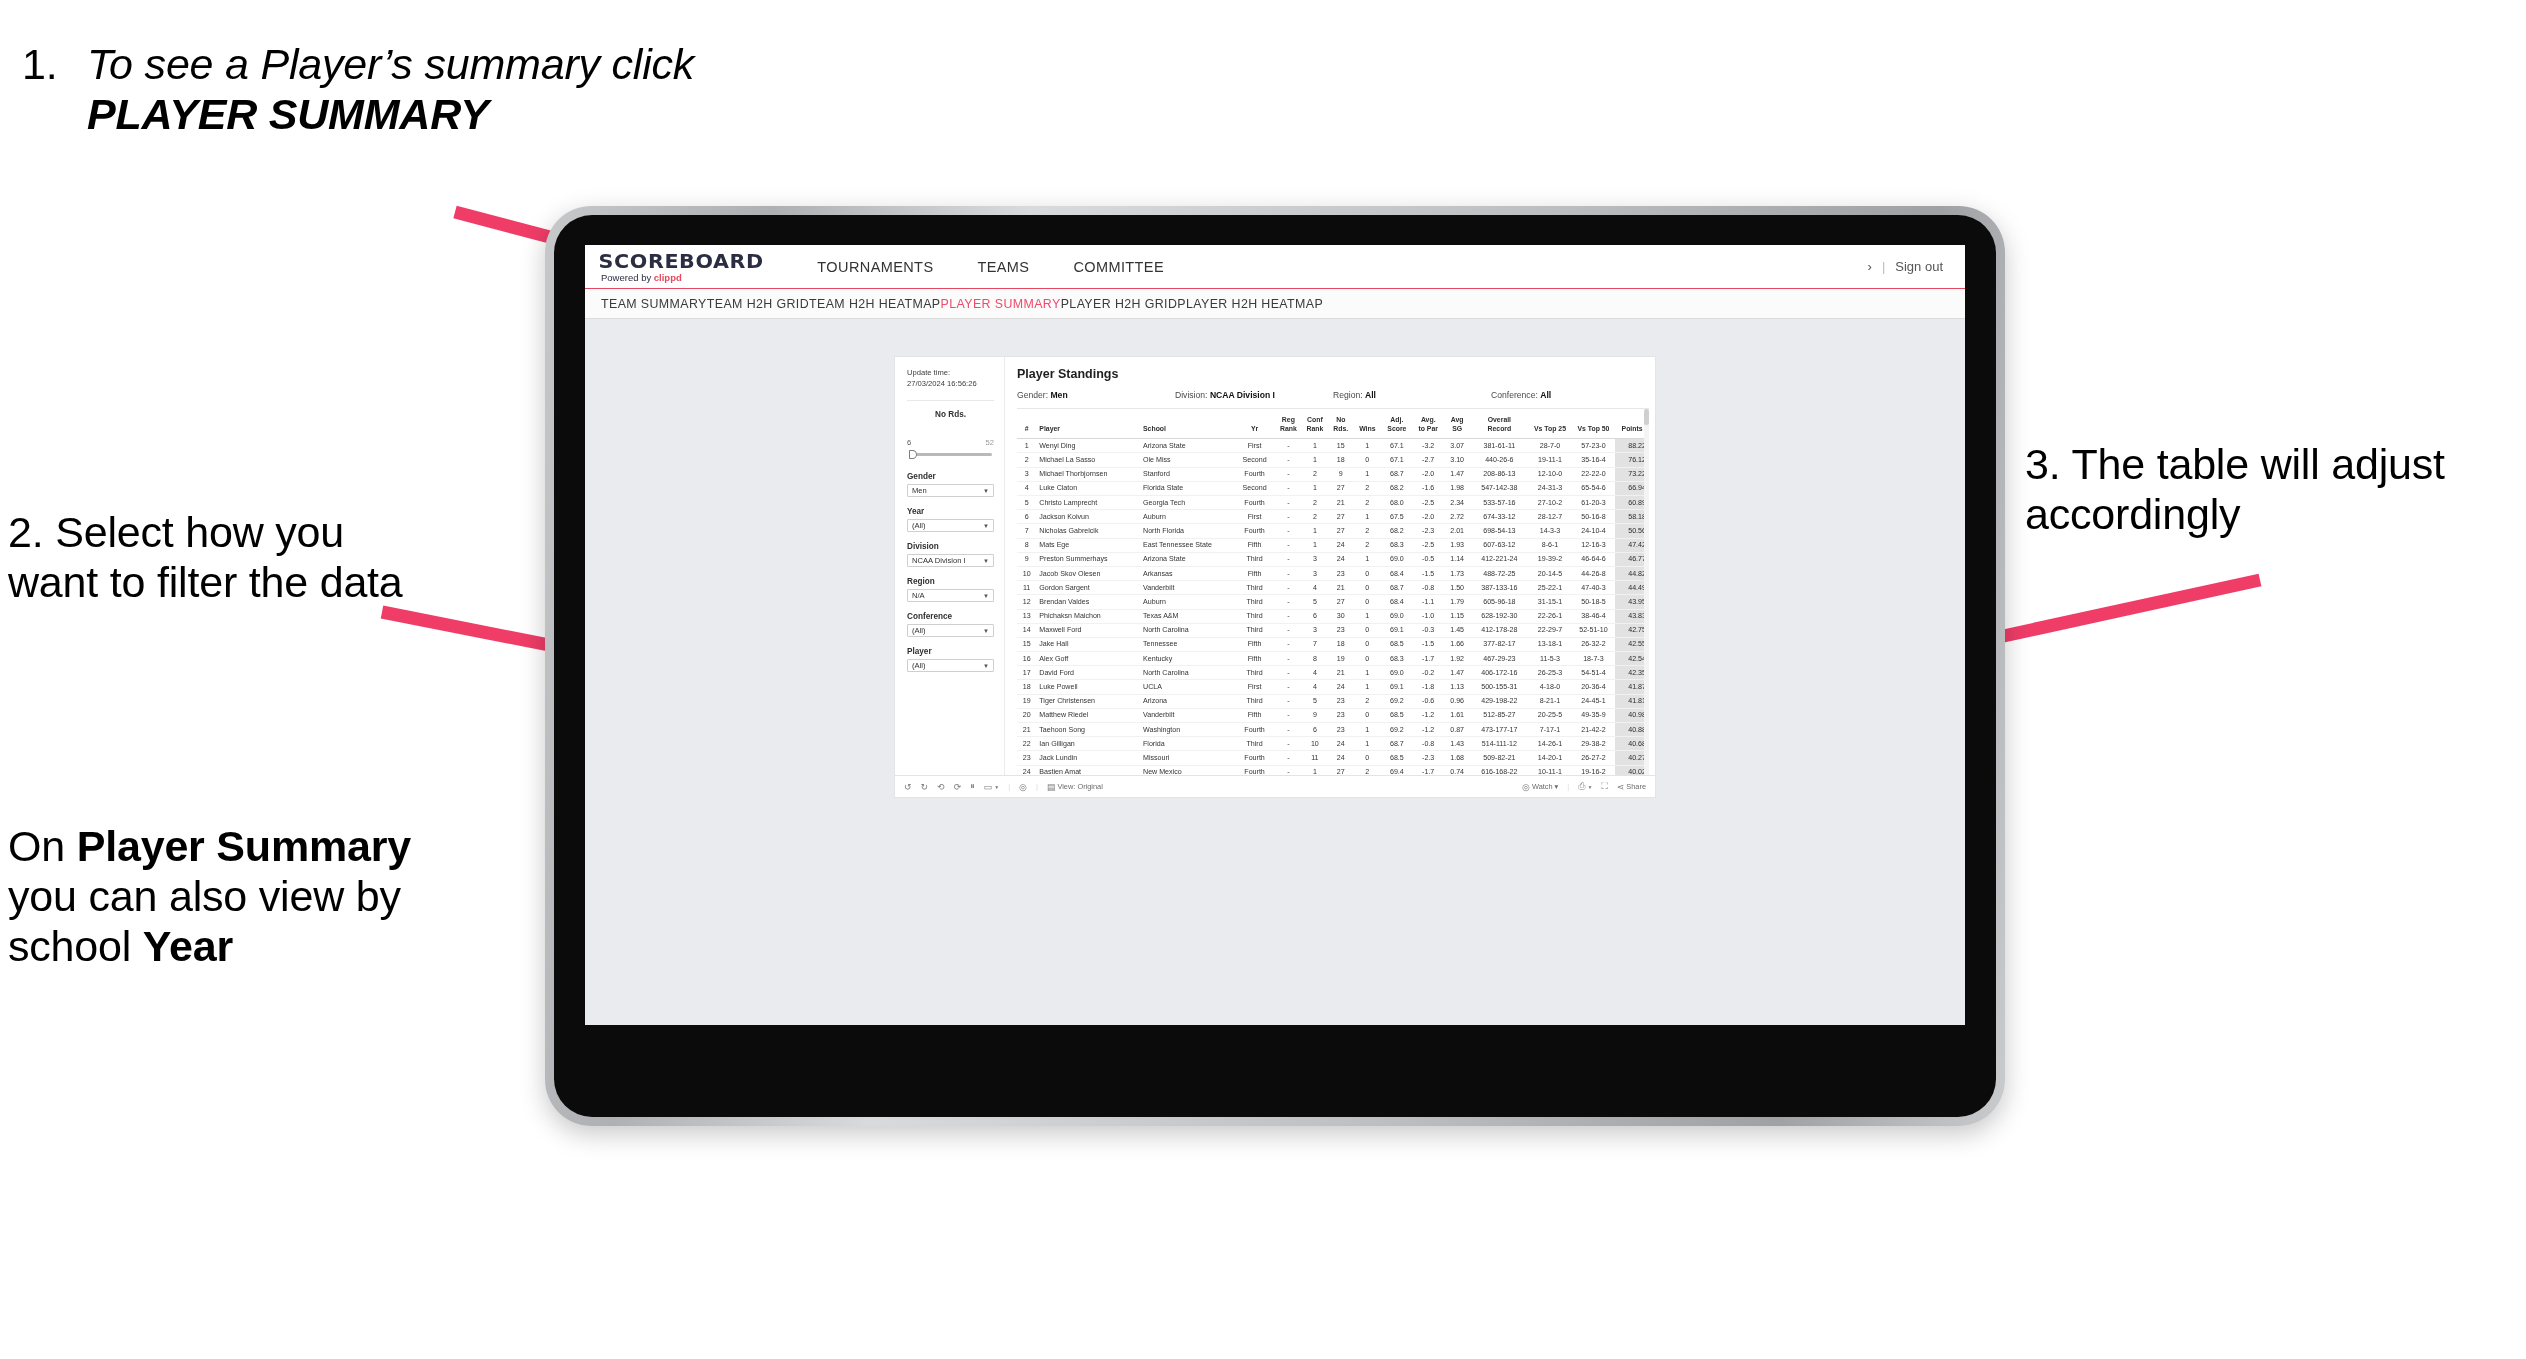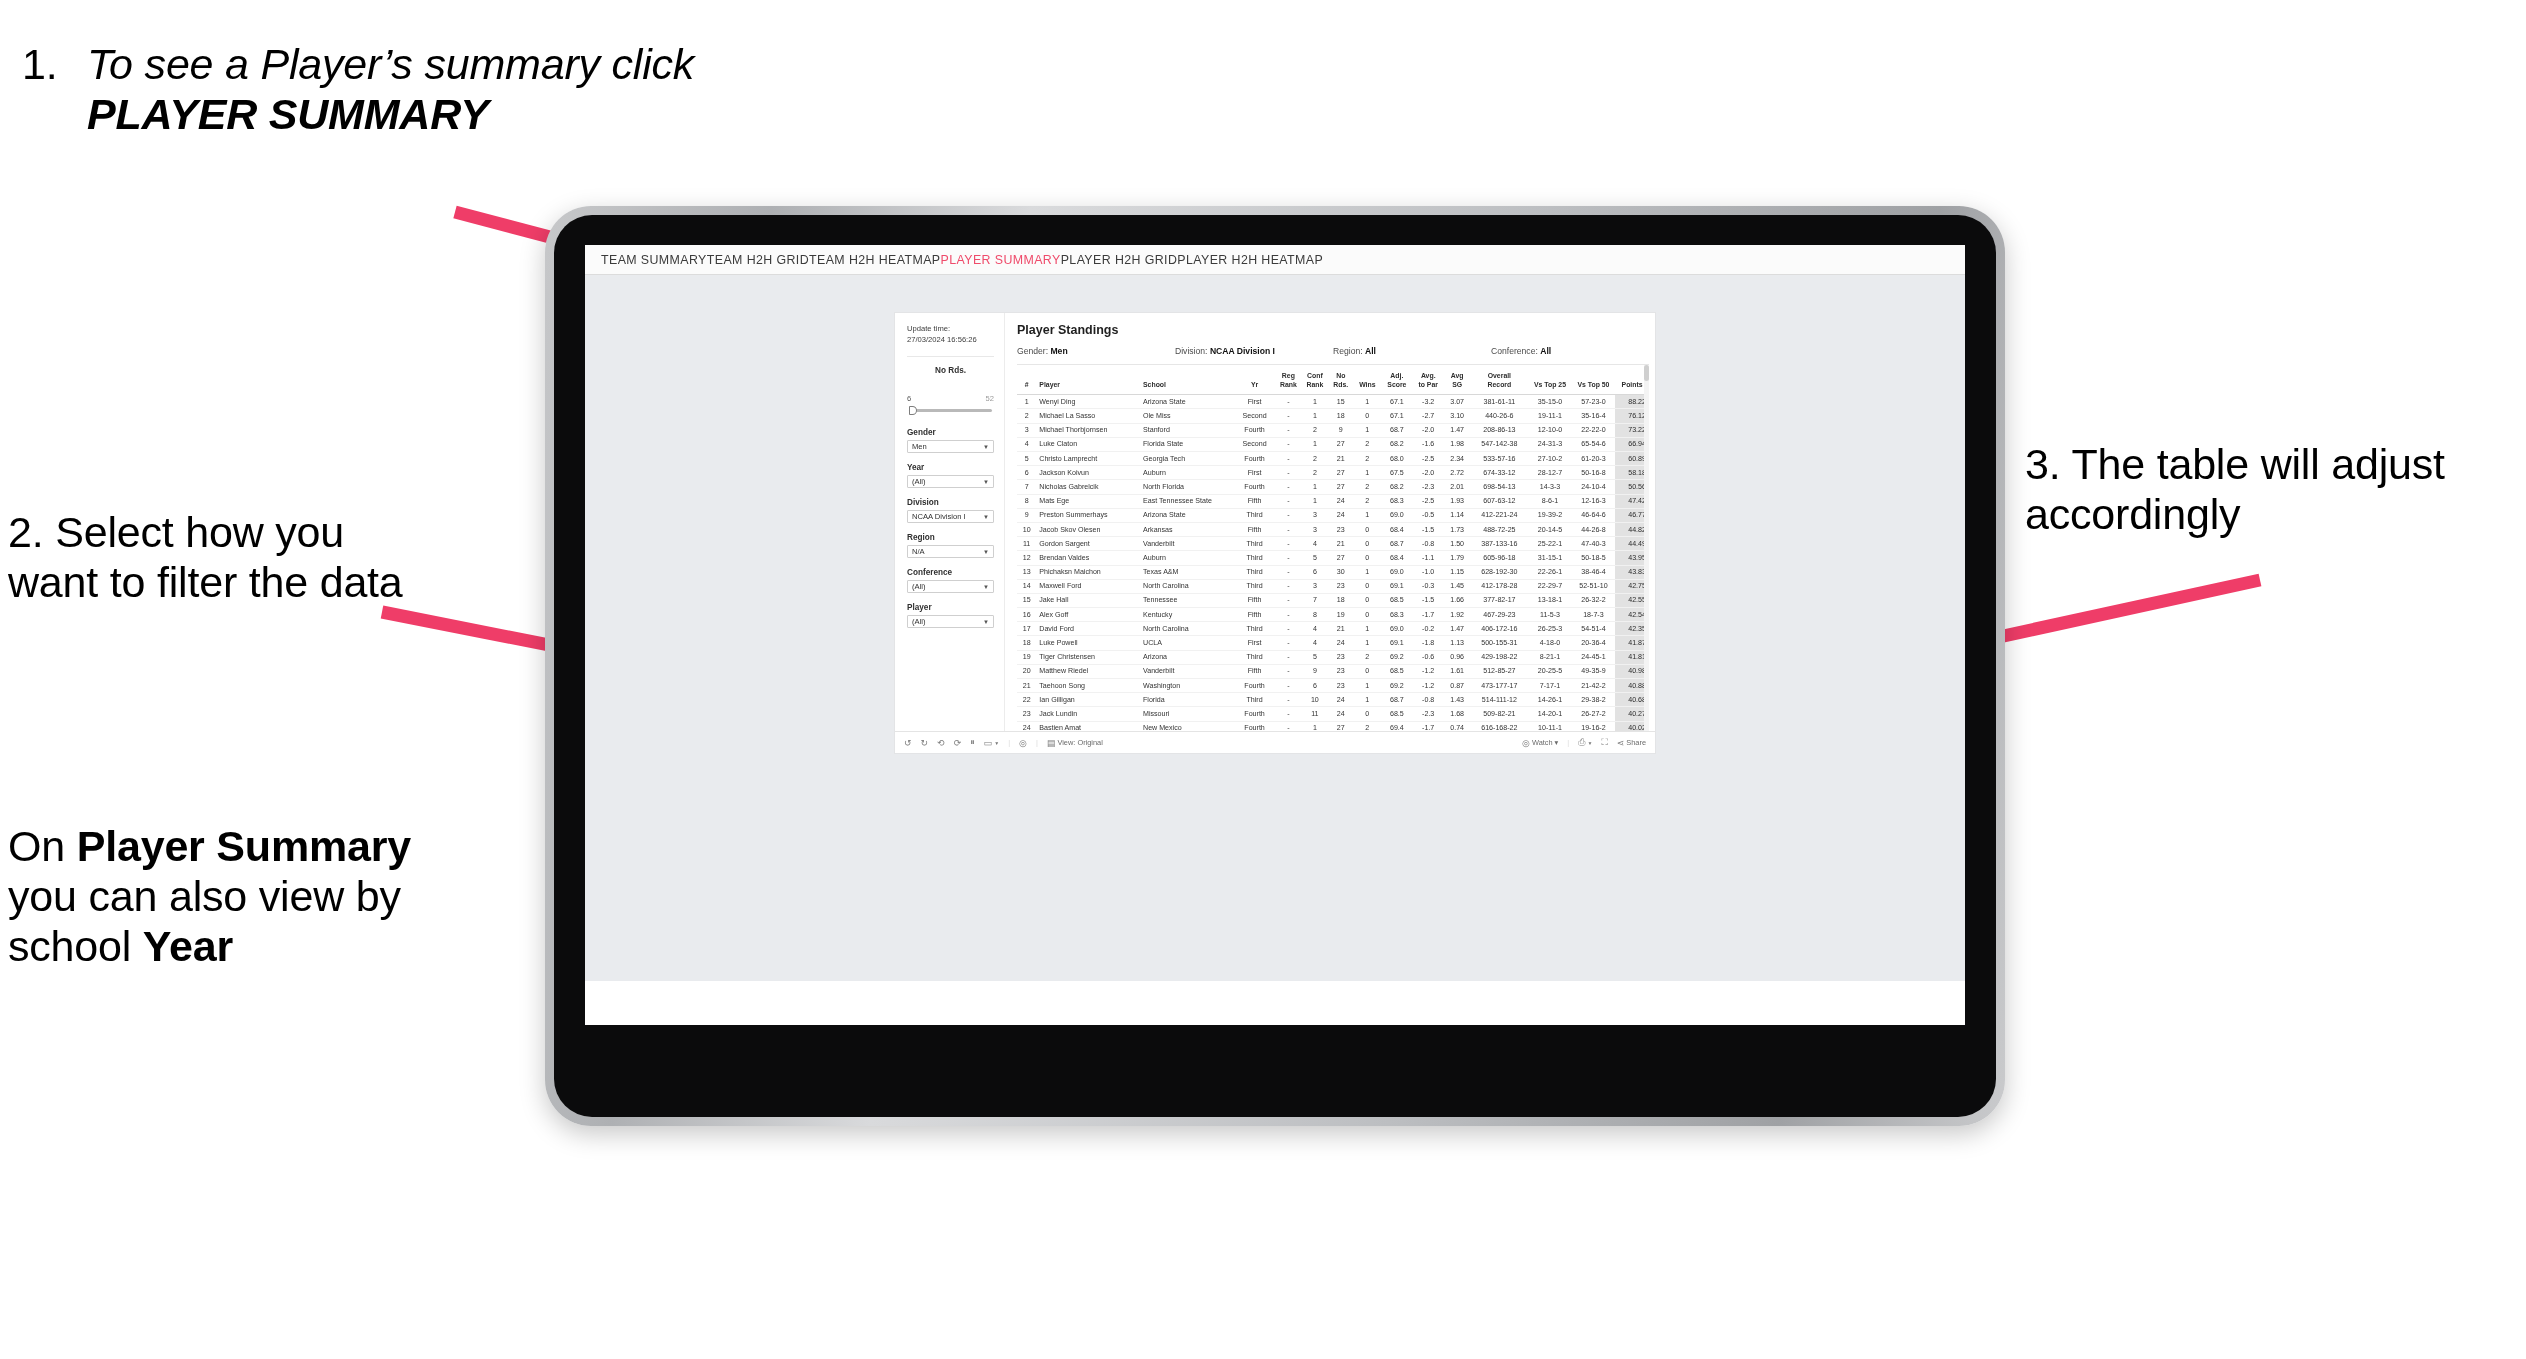--- a/index.html
+++ b/index.html
@@ -192,20 +192,34 @@
   </defs>
   <line x1="455" y1="212" x2="1005" y2="357" stroke="#ef3d68" stroke-width="13" marker-end="url(#ah)"></line>
   <line x1="382" y1="612" x2="828" y2="700" stroke="#ef3d68" stroke-width="13" marker-end="url(#ah)"></line>
   <line x1="2260" y1="580" x2="1710" y2="700" stroke="#ef3d68" stroke-width="13" marker-end="url(#ah)"></line>
 </svg>
 
 <div id="tablet">
   <div id="tablet-inner">
     <div id="screen">
 
+      <div id="appbar">
+        <div id="logo">
+          <span class="word">SCOREBOARD</span>
+          <span class="sub"><span>Powered by </span><em>clippd</em></span>
+        </div>
+        <div class="topnav-item">TOURNAMENTS</div>
+        <div class="topnav-item">TEAMS</div>
+        <div class="topnav-item">COMMITTEE</div>
+        <div id="topbar-right">
+          <span>›</span>
+          <span class="divider">|</span>
+          <span>Sign out</span>
+        </div>
+      </div>
 
       <div id="tabbar">
         <div class="tab">TEAM SUMMARY</div>
         <div class="tab">TEAM H2H GRID</div>
         <div class="tab">TEAM H2H HEATMAP</div>
         <div class="tab active">PLAYER SUMMARY</div>
         <div class="tab">PLAYER H2H GRID</div>
         <div class="tab">PLAYER H2H HEATMAP</div>
       </div>
 
@@ -330,21 +344,21 @@
                         <td class="l">Arizona State</td>
                         <td>First</td>
                         <td>-</td>
                         <td>1</td>
                         <td>15</td>
                         <td>1</td>
                         <td>67.1</td>
                         <td>-3.2</td>
                         <td>3.07</td>
                         <td>381-61-11</td>
-                        <td>35-15-0</td>
+                        <td>28-7-0</td>
                         <td>57-23-0</td>
                         <td class="points">88.22</td>
                       </tr>
                       <tr>
                         <td>2</td>
                         <td class="l">Michael La Sasso</td>
                         <td class="l">Ole Miss</td>
                         <td>Second</td>
                         <td>-</td>
                         <td>1</td>

